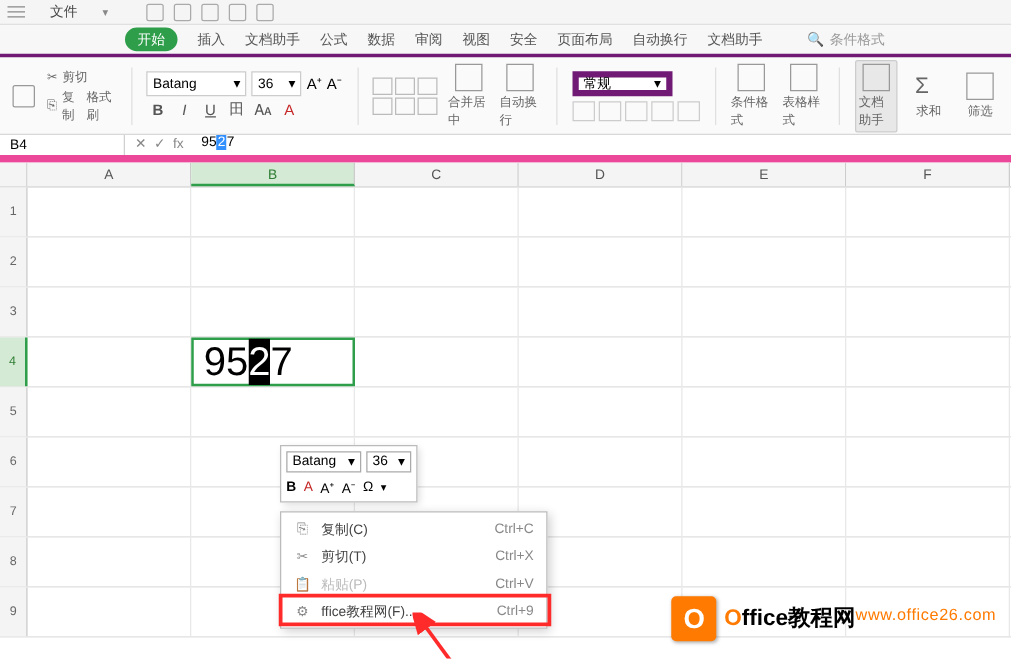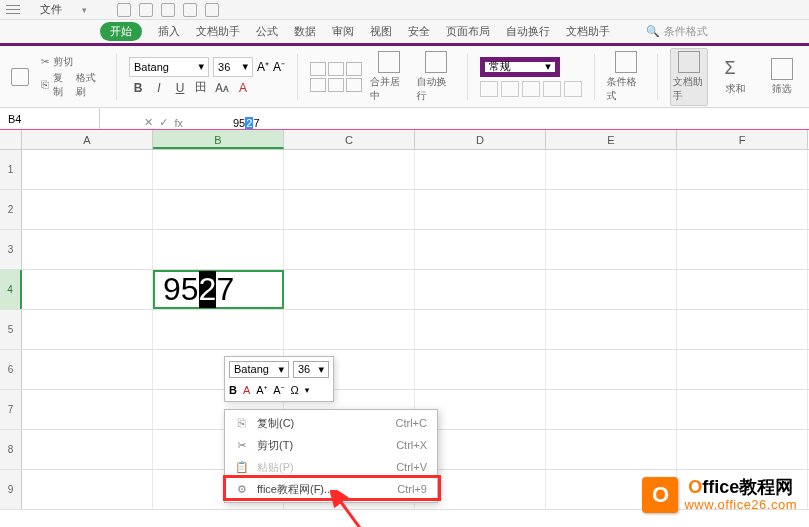--- a/index.html
+++ b/index.html
@@ -29,21 +29,21 @@
 .fmtbtns{display:flex;gap:3px;align-items:center;}
 .fmtbtns .b{width:18px;height:18px;display:flex;align-items:center;justify-content:center;color:#555;font-size:12px;}
 .align-grid{display:grid;grid-template-columns:repeat(3,16px);grid-template-rows:repeat(2,14px);gap:2px;}
 .align-grid .a{border:1px solid #bbb;}
 .combo{border:5px solid #701a75;background:#fff;height:20px;width:80px;font-size:11px;display:flex;align-items:center;justify-content:space-between;padding:0 4px;}
 .numfmt{display:flex;gap:3px;margin-top:2px;}
 .numfmt .n{width:18px;height:16px;border:1px solid #ccc;}
 .bigvert{display:flex;flex-direction:column;align-items:center;font-size:10px;color:#666;gap:2px;width:40px;}
 .bigvert .ic{width:22px;height:22px;border:1px solid #999;}
 .bigvert.hl{background:#e8e8e8;border:1px solid #ccc;border-radius:2px;padding:2px;}
-.fxbar{height:22px;border-bottom:1px solid #ec4899;display:flex;align-items:flex-end;font-size:11px;gap:36px;}
+.fxbar{height:22px;border-bottom:6px solid #ec4899;display:flex;align-items:flex-start;font-size:11px;}
 .namebox{width:100px;border-right:1px solid #d0d0d0;padding:0 8px;height:100%;display:flex;align-items:center;}
 .fxbtns{display:flex;gap:6px;padding:0 8px;color:#888;align-items:center;}
 .fxval{padding:0 6px;}
 .fxval .sel{background:#3390ff;color:#fff;padding:0 1px;}
 .grid{position:relative;height:397px;overflow:hidden;}
 .colhdr{display:flex;height:20px;border-bottom:1px solid #ccc;}
 .corner{width:22px;border-right:1px solid #ccc;background:#f4f4f4;}
 .ch{width:131px;border-right:1px solid #ccc;background:#f4f4f4;text-align:center;font-size:11px;color:#555;line-height:20px;}
 .ch.sel{background:#d4ead4;color:#2e7d32;border-bottom:2px solid #2e9e4a;}
 .rows{position:absolute;top:20px;left:0;right:0;}
@@ -60,21 +60,21 @@
 .minitb .r2{display:flex;gap:6px;align-items:center;}
 .ctxmenu{position:absolute;left:224px;top:279px;width:214px;background:#fff;border:1px solid #bbb;box-shadow:2px 2px 8px rgba(0,0,0,.2);font-size:11px;padding:2px 0;}
 .ctxmenu .mi{display:flex;align-items:center;height:22px;padding:0 10px;gap:8px;color:#444;}
 .ctxmenu .mi .sc{margin-left:auto;color:#888;}
 .ctxmenu .mi.dis{color:#bbb;}
 .ctxmenu .mi .ic{width:14px;height:14px;display:flex;align-items:center;justify-content:center;color:#888;font-size:11px;}
 .red-rect{position:absolute;left:223px;top:345px;width:218px;height:26px;border:3px solid #ff2a2a;pointer-events:none;}
 .arrow-svg{position:absolute;left:330px;top:360px;pointer-events:none;}
 .watermark{position:absolute;right:12px;bottom:14px;display:flex;align-items:center;gap:6px;}
 .watermark .logo{width:36px;height:36px;background:#ff7a00;border-radius:4px;display:flex;align-items:center;justify-content:center;color:#fff;font-size:22px;font-weight:bold;box-shadow:1px 1px 3px rgba(0,0,0,.3);}
-.watermark .txt{display:flex;flex-direction:column;line-height:1.1;align-items:center;}
+.watermark .txt{display:flex;flex-direction:row;line-height:1.1;}
 .watermark .t1{font-size:18px;font-weight:bold;}
 .watermark .t1 .o{color:#ff7a00;}
 .watermark .t2{font-size:13px;color:#ff7a00;letter-spacing:.5px;}
 </style>
 </head>
 <body>
 
 <div class="titlebar">
   <div class="menu-ico">
       <span></span>
@@ -176,20 +176,24 @@
       <div class="n"></div>
       <div class="n"></div>
       <div class="n"></div>
     </div>
   </div>
   <div class="sep"></div>
   <div class="bigvert">
       <div class="ic"></div>
       <span>条件格式</span>
     </div>
+  <div class="bigvert">
+      <div class="ic"></div>
+      <span>表格样式</span>
+    </div>
   <div class="sep"></div>
   <div class="bigvert hl">
       <div class="ic"></div>
       <span>文档助手</span>
     </div>
   <div class="bigvert">
       <div class="ic" style="border:none;font-size:18px;">Σ</div>
       <span>求和</span>
     </div>
   <div class="bigvert">

